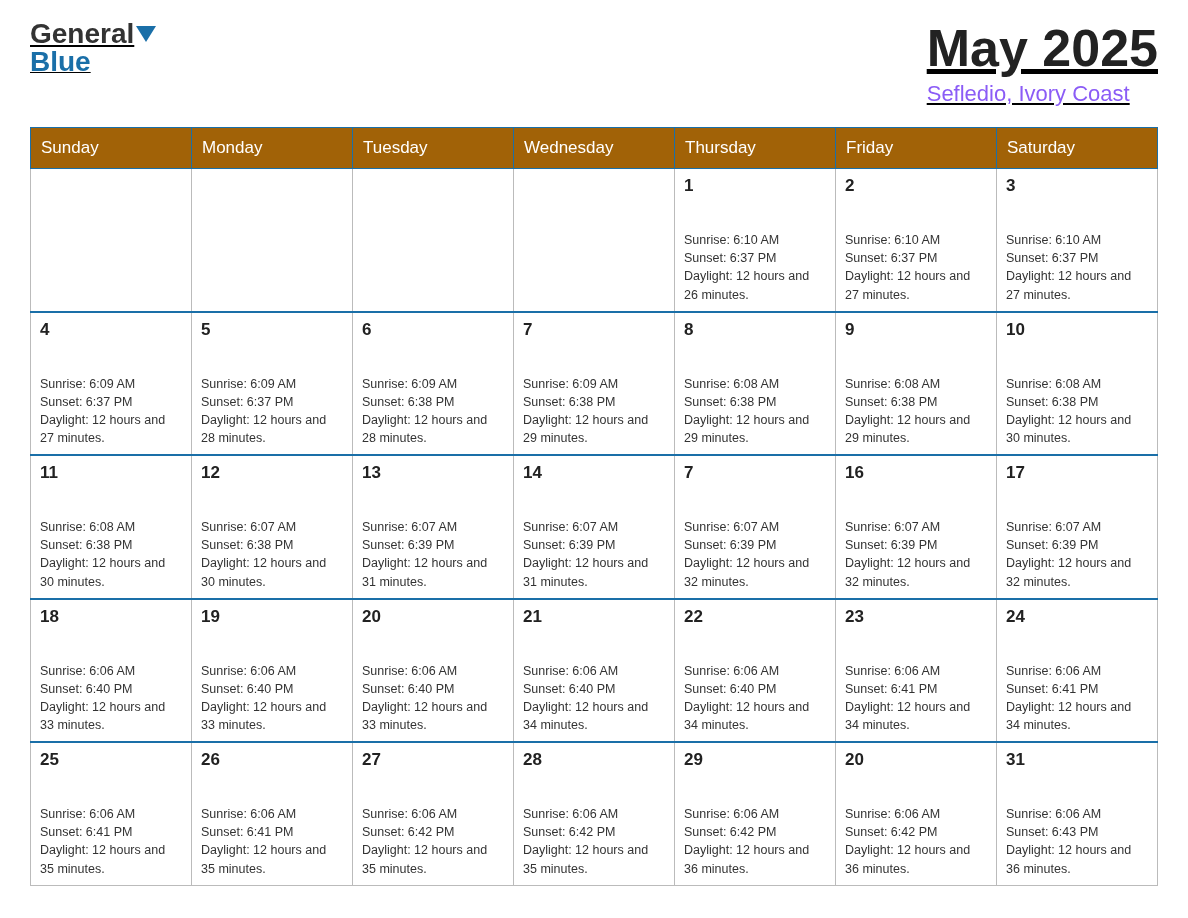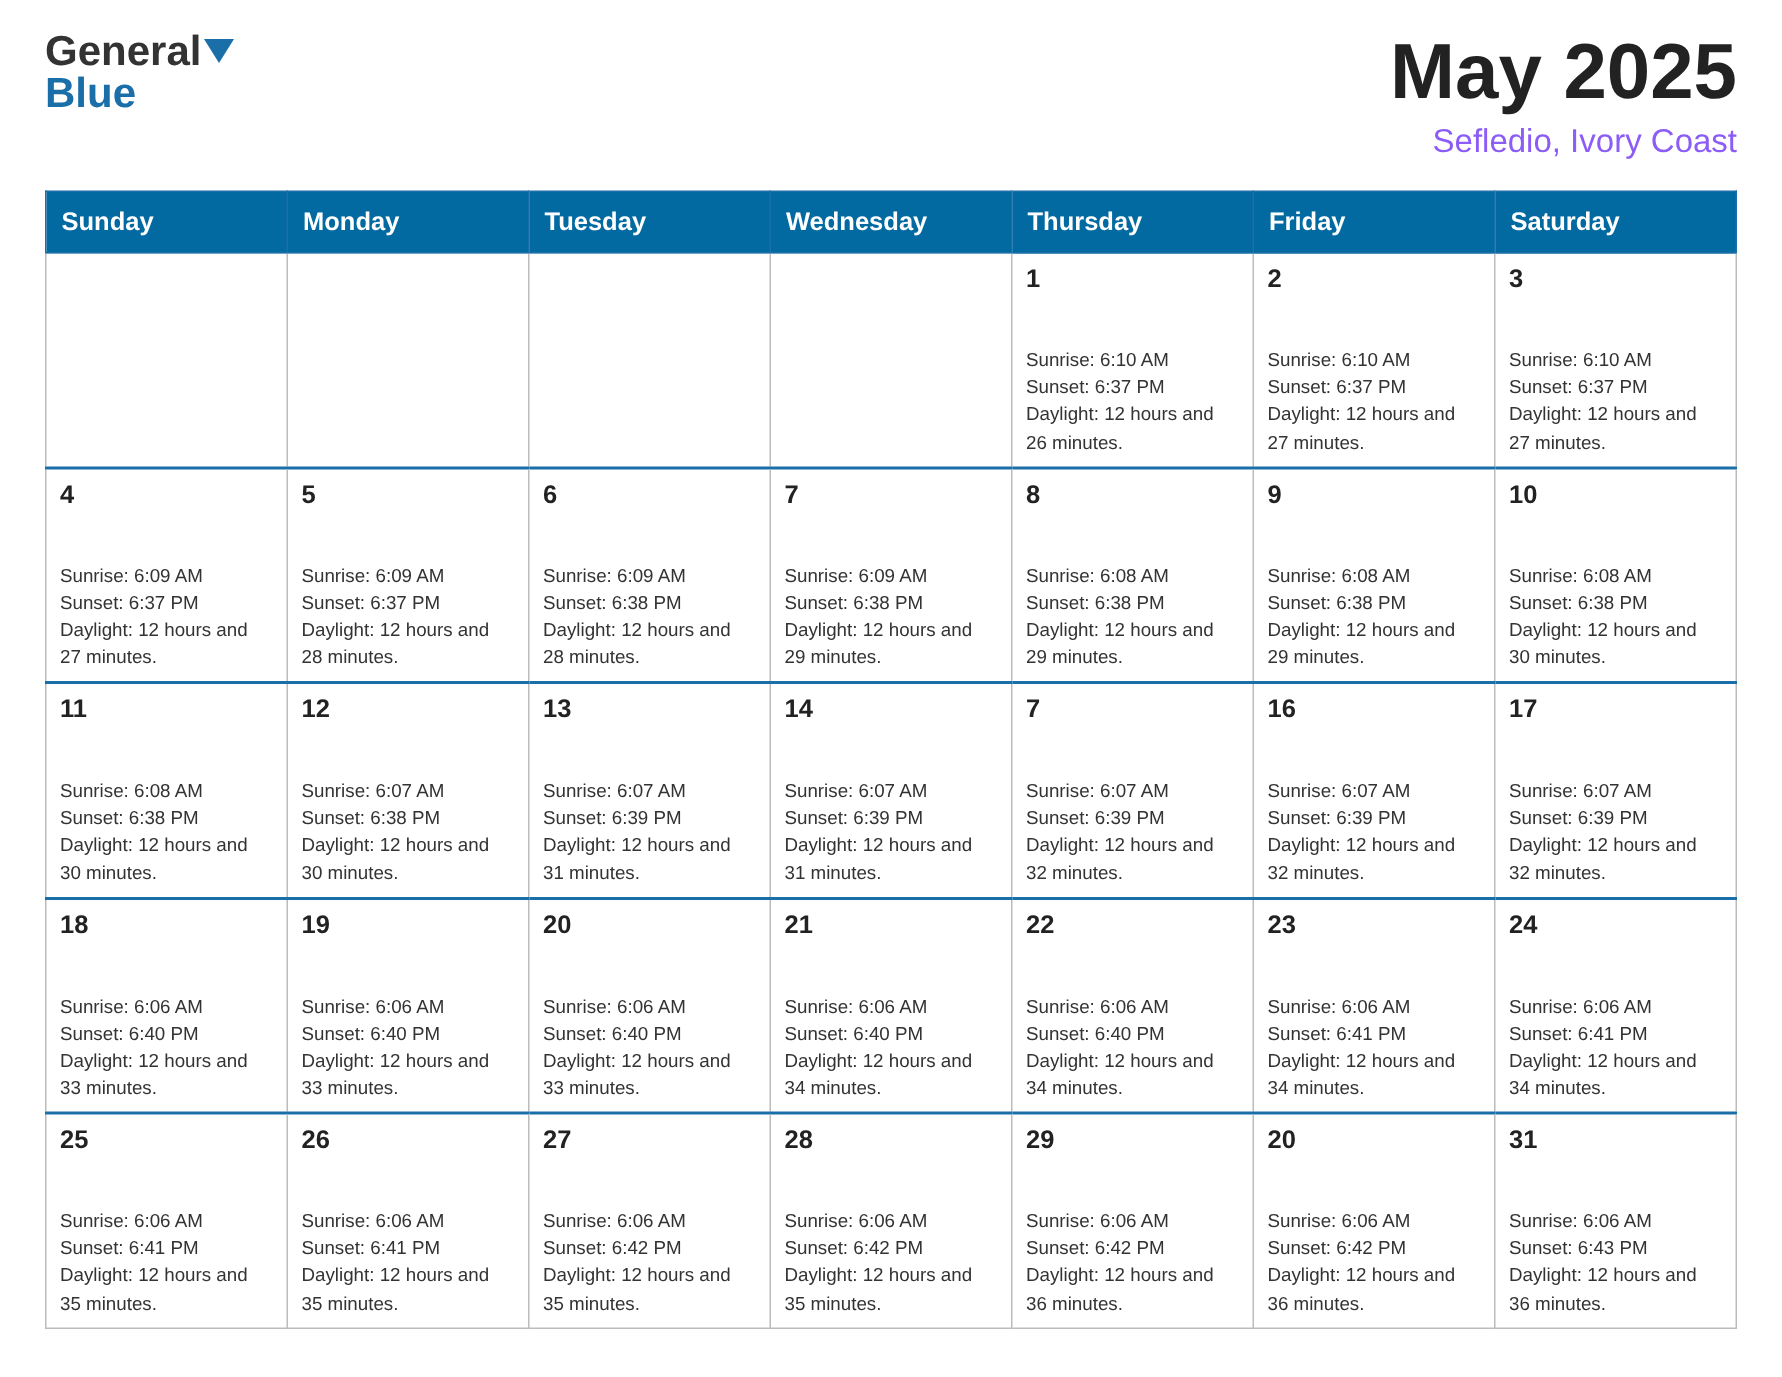--- a/index.html
+++ b/index.html
@@ -8,20 +8,21 @@
       background: #fff;
       width: 1188px;
       min-height: 918px;
       padding: 20px 30px;
     }
     .header {
       display: flex;
       justify-content: space-between;
       align-items: flex-start;
       margin-bottom: 20px;
+      text-decoration: underline;
     }
     .logo {
       display: flex;
       flex-direction: column;
       align-items: flex-start;
     }
     .logo-general {
       font-size: 28px;
       font-weight: bold;
       color: #333;
@@ -41,43 +42,42 @@
       border-right: 10px solid transparent;
       border-top: 16px solid #1a6fa8;
       margin-left: 2px;
       vertical-align: middle;
     }
     .logo-line {
       display: flex;
       align-items: center;
     }
     .title-section {
-      text-align: right;
     }
     .month-year {
       font-size: 52px;
       font-weight: bold;
       color: #222;
       line-height: 1.1;
     }
     .location {
       font-size: 22px;
       color: #8b5cf6;
       margin-top: 4px;
     }
     .calendar {
       width: 100%;
       border-collapse: collapse;
       border: 1px solid #999;
     }
     .calendar th {
-      background-color: #0369a1;
+      background-color: #a16207;
       color: #fff;
       font-size: 17px;
-      font-weight: bold;
+      font-weight: normal;
       padding: 10px 10px;
       text-align: left;
       border: 1px solid #1a6fa8;
     }
     .calendar td {
       vertical-align: top;
       border: 1px solid #bbb;
       padding: 7px 9px;
       width: 14.28%;
       min-height: 110px;

